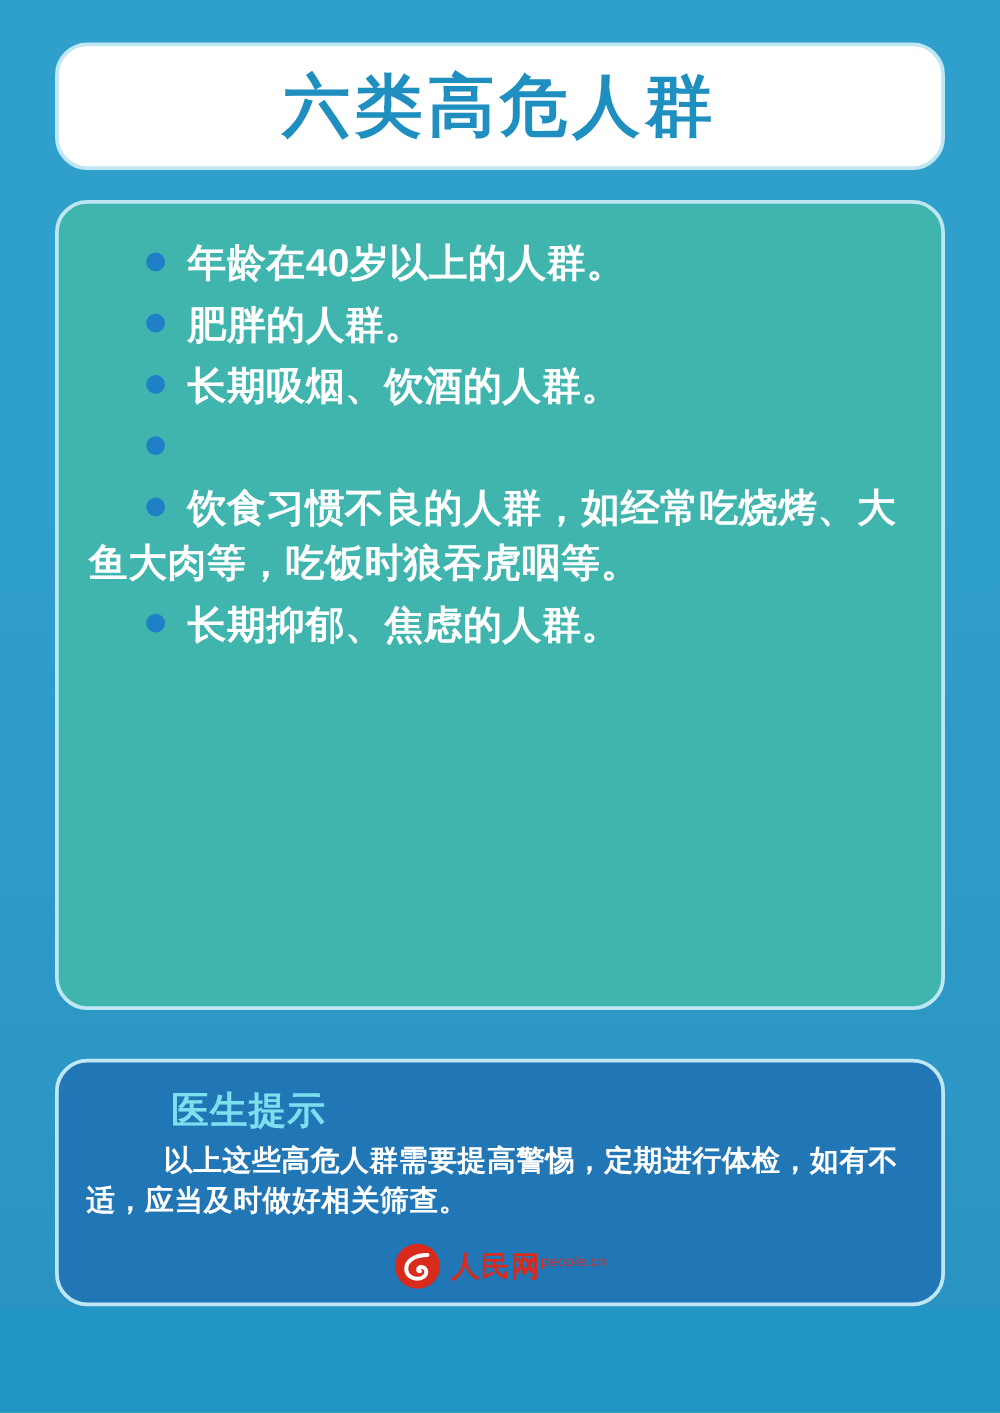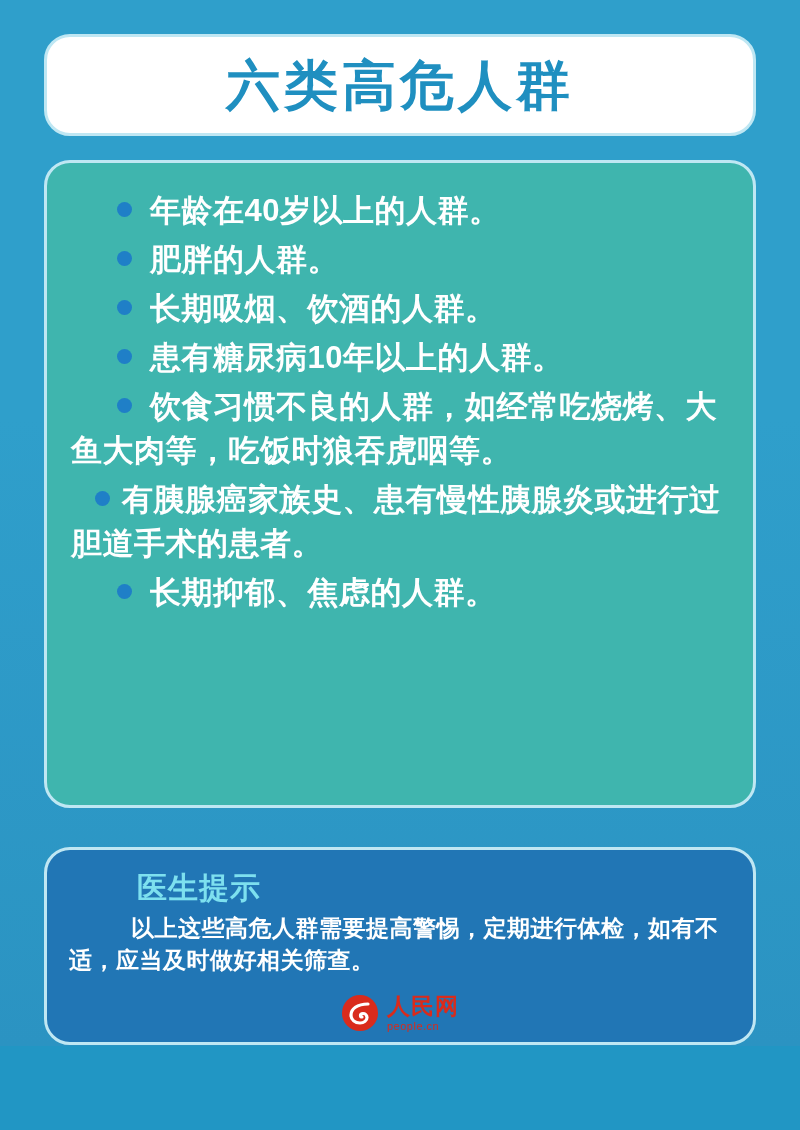--- a/index.html
+++ b/index.html
@@ -120,21 +120,20 @@
     justify-content: center;
     gap: 8px;
   }
   .logo-mark {
     width: 38px;
     height: 38px;
     position: relative;
   }
   .logo-text {
     display: flex;
-    flex-direction: column;
     align-items: flex-start;
     line-height: 1;
   }
   .logo-cn {
     color: #d92b1c;
     font-size: 23px;
     font-weight: bold;
     letter-spacing: 1px;
   }
   .logo-en {
@@ -161,30 +160,27 @@
 
     <div class="bullet-row">
       <span class="dot"></span><span class="rowtext">肥胖的人群。</span>
     </div>
 
     <div class="bullet-row">
       <span class="dot"></span><span class="rowtext">长期吸烟、饮酒的人群。</span>
     </div>
 
     <div class="bullet-row">
-      <span class="dot"></span><span class="rowtext">患有糖尿病10年以上的人群。</span>
+      <span class="dot"></span>
     </div>
 
     <div class="bullet-row">
       <span class="dot"></span><span class="rowtext">饮食习惯不良的人群，如经常吃烧烤、大鱼大肉等，吃饭时狼吞虎咽等。</span>
     </div>
 
-    <div class="bullet-row">
-      <span class="dot tight"></span><span class="rowtext">有胰腺癌家族史、患有慢性胰腺炎或进行过胆道手术的患者。</span>
-    </div>
 
     <div class="bullet-row">
       <span class="dot"></span><span class="rowtext">长期抑郁、焦虑的人群。</span>
     </div>
 
   </div>
 
   <div class="tip-card">
     <div class="tip-title">医生提示</div>
     <div class="tip-body">以上这些高危人群需要提高警惕，定期进行体检，如有不适，应当及时做好相关筛查。</div>

